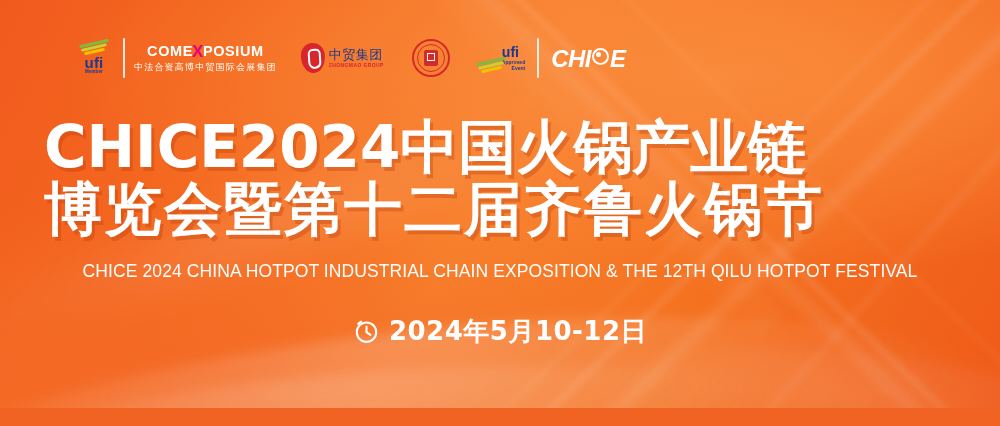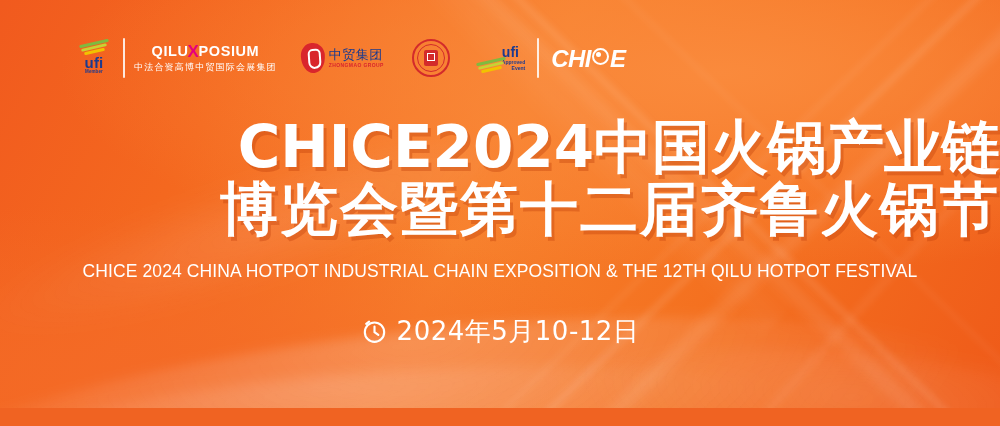--- a/index.html
+++ b/index.html
@@ -76,40 +76,40 @@
   .ufi2-txt{display:flex;flex-direction:column;line-height:1;}
   .ufi2-main{font-size:14px;font-weight:700;color:#1b3a8f;}
   .ufi2-sub{font-size:5px;font-weight:700;color:#1b3a8f;text-align:right;line-height:6.5px;}
 
   
   .chice{font-size:24px;font-weight:700;font-style:italic;color:#fff;letter-spacing:-.5px;display:flex;align-items:flex-start;line-height:21px;font-family:"Liberation Sans",sans-serif;}
   .chice .dot{display:inline-block;width:13px;height:13px;border:2.5px solid #fff;border-radius:50%;margin:0 1px;position:relative;}
   .chice .dot:after{content:"";position:absolute;left:2px;top:2px;width:5px;height:5px;background:#fff;border-radius:50%;}
 
   
-  .headline{position:absolute;left:0;right:0;top:116px;text-align:right;}
+  .headline{position:absolute;left:0;right:0;top:116px;text-align:left;padding-left:44px;}
   .hl-line{
     font-size:58px;font-weight:700;color:#ffffff;line-height:62px;
     letter-spacing:1px;white-space:nowrap;
     text-shadow:3px 4px 0 rgba(190,60,10,.35);
     font-family:"DejaVu Sans","Liberation Sans",sans-serif;
   }
   .hl-line.l1{letter-spacing:0px;}
   .hl-line.l2{letter-spacing:2px;}
 
   .subtitle{
     position:absolute;left:0;right:0;top:261px;text-align:center;
     font-size:17.5px;font-weight:400;color:#fff;letter-spacing:.1px;white-space:nowrap;
     font-family:"Liberation Sans",sans-serif;
   }
 
   
   .inforow{position:absolute;left:0;right:0;top:316px;display:flex;align-items:center;justify-content:center;gap:58px;}
   .info{display:flex;align-items:center;gap:9px;color:#fff;}
-  .info-text{font-size:26px;font-weight:400;letter-spacing:.5px;white-space:nowrap;line-height:30px;font-family:"DejaVu Sans","Liberation Sans",sans-serif;}
+  .info-text{font-size:26px;font-weight:700;letter-spacing:.5px;white-space:nowrap;line-height:30px;font-family:"DejaVu Sans","Liberation Sans",sans-serif;}
   .icon-svg{display:block;}
 </style>
 </head>
 <body>
 
 <div class="banner">
 
   <div class="rays">
     <span class="ray r1"></span>
     <span class="ray r2"></span>
@@ -137,21 +137,21 @@
         <span class="ufi-txt">ufi</span>
         <span class="ufi-sub">Member</span>
       </div>
     </div>
 
     <span class="divider"></span>
 
     <div class="logo-cell">
       <div class="cx">
         <div class="cx-top">
-          <span>QILU</span>
+          <span>COME</span>
           <span class="cx-x">X</span>
           <span>POSIUM</span>
         </div>
         <div class="cx-cn">中法合资高博中贸国际会展集团</div>
       </div>
     </div>
 
     <span class="divider thin" style="opacity:0"></span>
 
     <div class="logo-cell">

